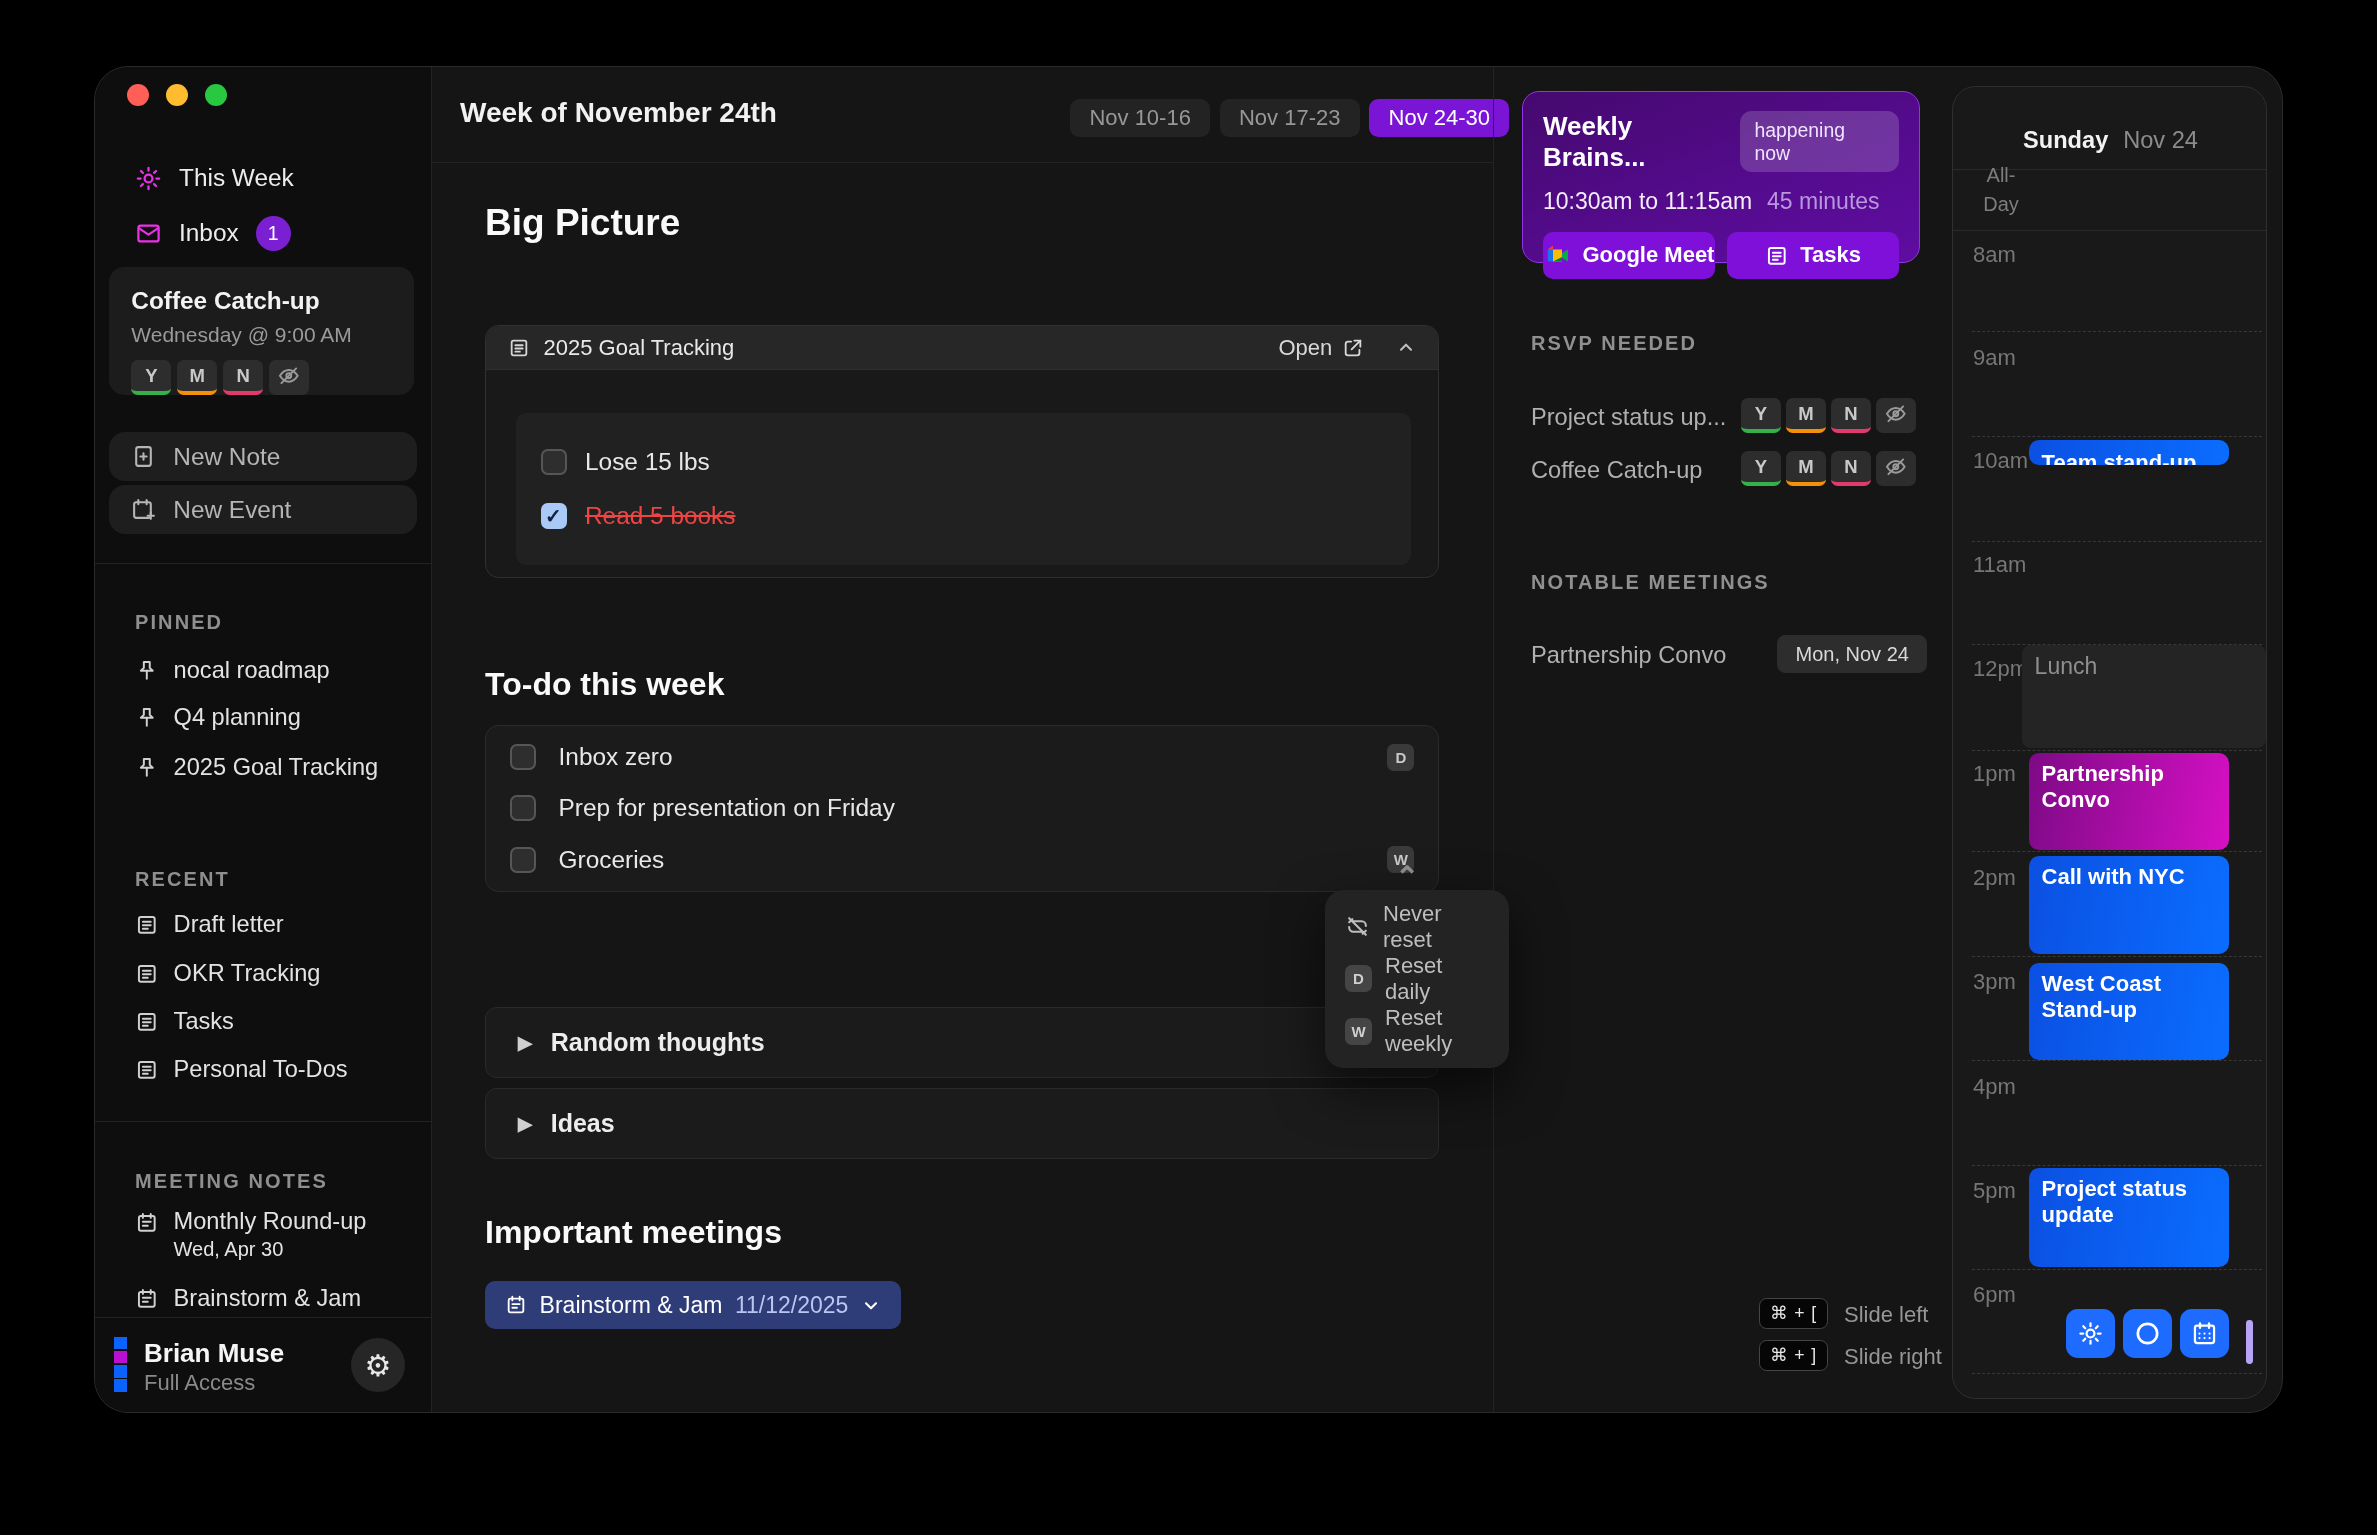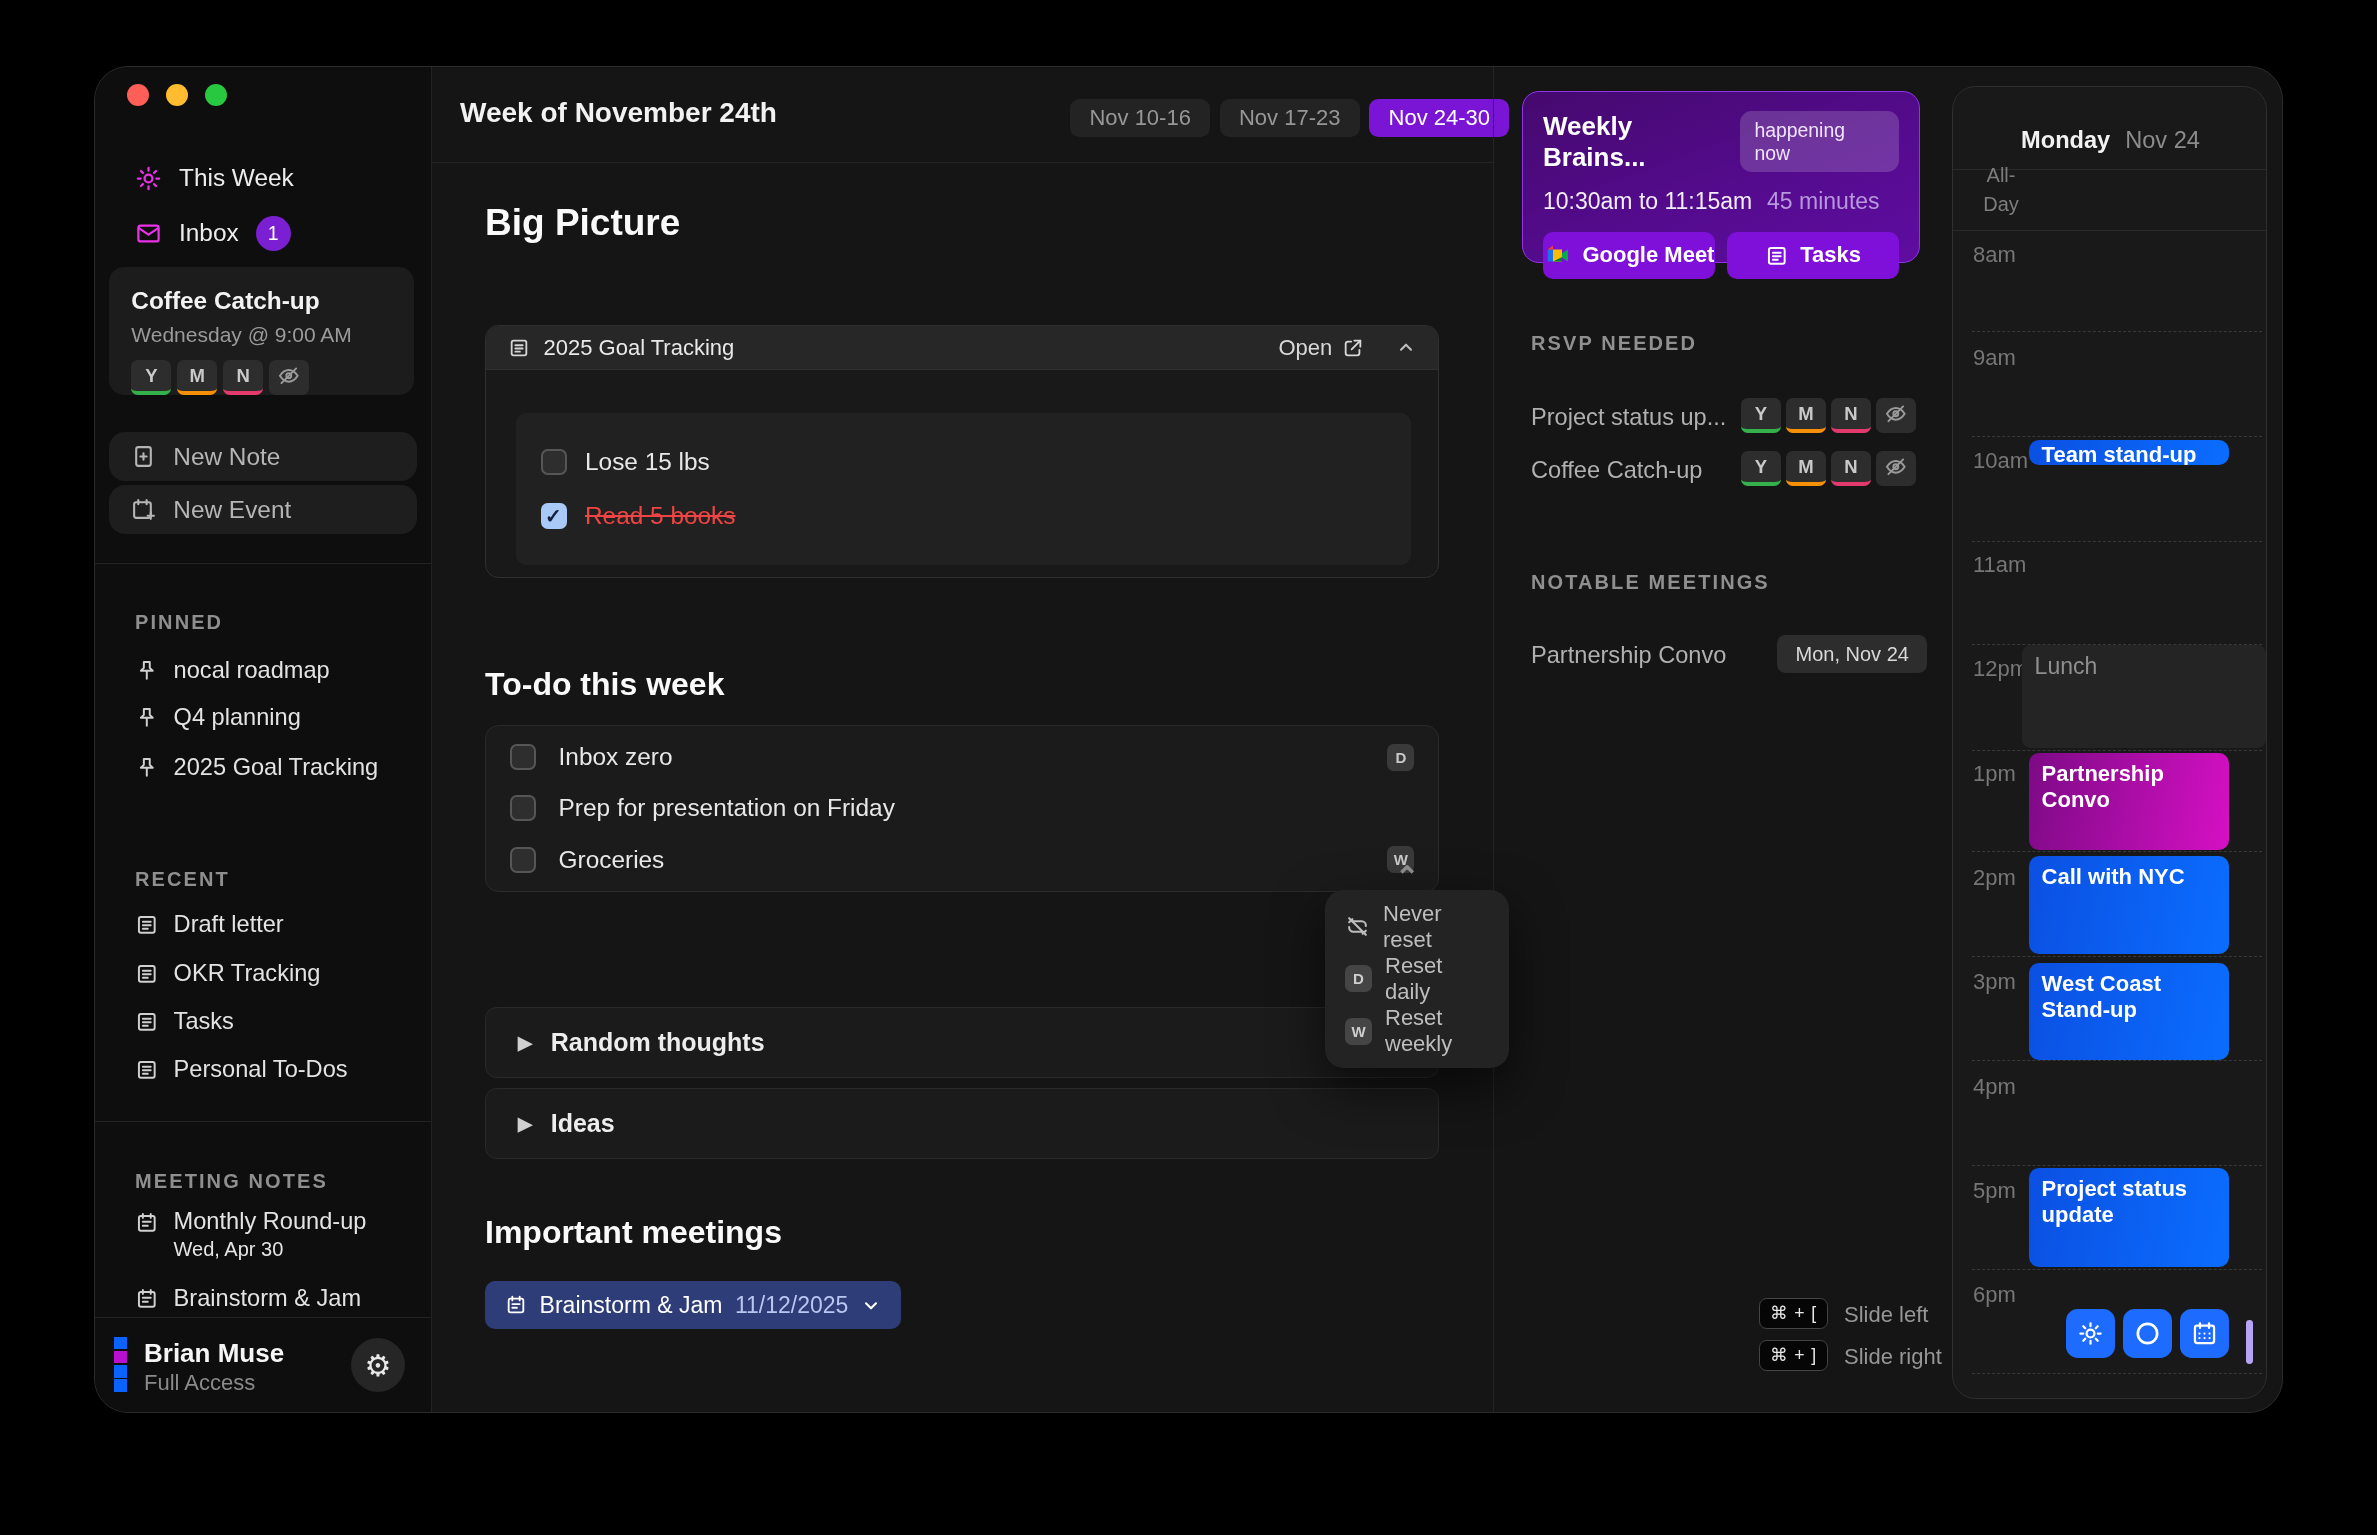--- a/index.html
+++ b/index.html
@@ -500,21 +500,21 @@
   <div class="panel-row-label" style="top:575px">Partnership Convo</div>
   <div class="date-badge" style="left:1682px;top:568px">Mon, Nov 24</div>
 
   <div class="kbd" style="left:1664px;top:1231px">⌘ + [</div>
   <div class="kbd-label" style="left:1749px;top:1235px">Slide left</div>
   <div class="kbd" style="left:1664px;top:1273px">⌘ + ]</div>
   <div class="kbd-label" style="left:1749px;top:1277px">Slide right</div>
 
   <div class="cal">
     <div class="cal-head">
-      <span class="day">Monday</span>
+      <span class="day">Sunday</span>
       <span class="date">Nov 24</span>
     </div>
     <div class="cal-line" style="top:82px"></div>
     <div class="all-day">All- Day</div>
     <div class="cal-line" style="top:143px"></div>
 
     <div class="hlabel" style="top:155px">8am</div>
     <div class="hline" style="top:244px"></div>
     <div class="hlabel" style="top:258px">9am</div>
     <div class="hline" style="top:349px"></div>
@@ -530,21 +530,21 @@
     <div class="hline" style="top:869px"></div>
     <div class="hlabel" style="top:882px">3pm</div>
     <div class="hline" style="top:973px"></div>
     <div class="hlabel" style="top:987px">4pm</div>
     <div class="hline" style="top:1078px"></div>
     <div class="hlabel" style="top:1091px">5pm</div>
     <div class="hline" style="top:1182px"></div>
     <div class="hlabel" style="top:1195px">6pm</div>
     <div class="hline" style="top:1286px"></div>
 
-    <div class="ev ev-blue" style="top:353px;height:25px;padding-top:2px">Team stand-up</div>
+    <div class="ev ev-blue" style="top:353px;height:25px;padding-top:10px">Team stand-up</div>
     <div class="ev ev-neutral" style="left:69px;width:244px;top:558px;height:103px;border-radius:8.4px">Lunch</div>
     <div class="ev ev-magenta" style="top:666px;height:97px">Partnership Convo</div>
     <div class="ev ev-blue" style="top:769px;height:98px">Call with NYC</div>
     <div class="ev ev-blue" style="top:876px;height:97px">West Coast Stand-up</div>
     <div class="ev ev-blue" style="top:1081px;height:99px">Project status update</div>
 
     <div class="cal-btn" style="left:113px">
       <span>
             <svg width="27" height="27" viewBox="0 0 24 24" fill="none" stroke="#fff" stroke-width="2" stroke-linecap="round">
               <circle cx="12" cy="12" r="3.5"></circle>

